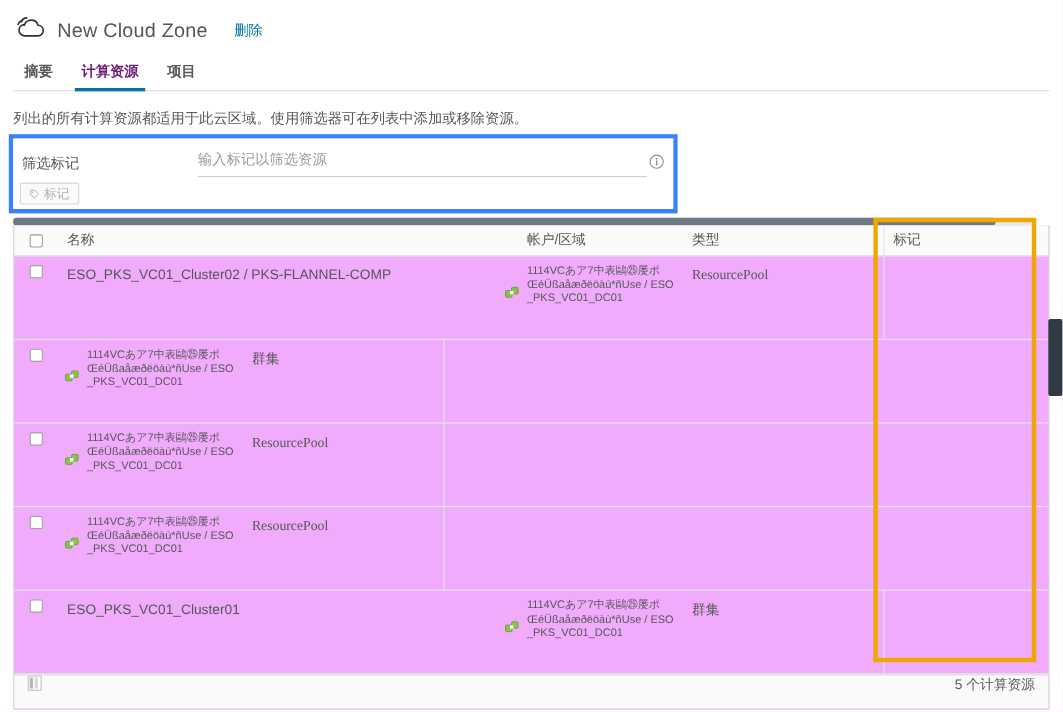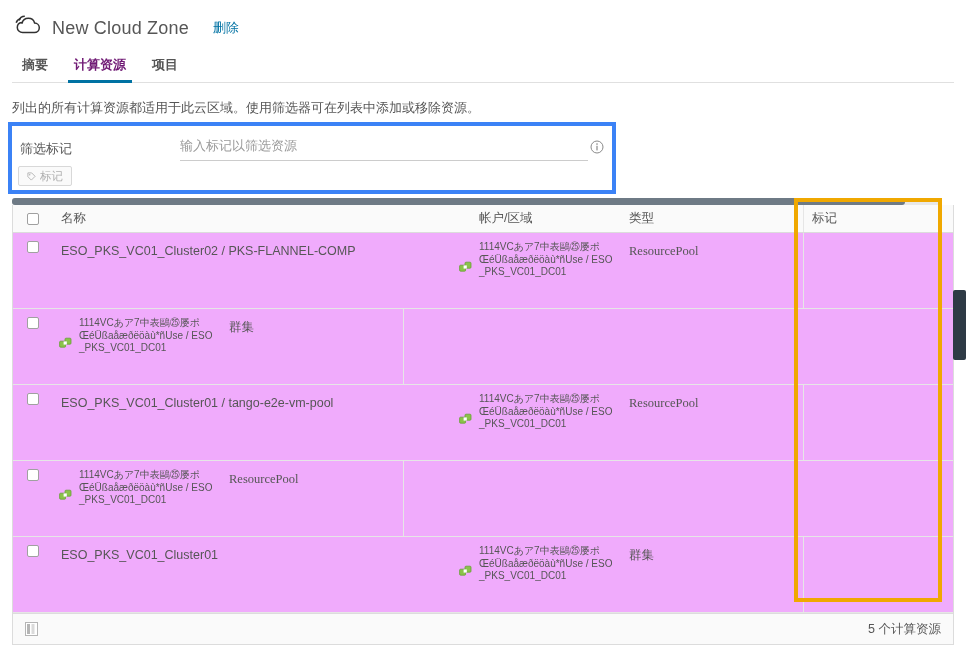--- a/index.html
+++ b/index.html
@@ -233,21 +233,20 @@
     width: 148px; height: 404px;
     border: 4px solid #f0a800;
     box-sizing: border-box;
     pointer-events: none;
   }
 
   
   .grid-footer {
     height: 30px;
     display: flex;
-    align-items: center;
     justify-content: space-between;
     background: #fafafa;
     border-top: 1px solid #dcdcdc;
     padding: 0 12px;
     font-size: 12.5px;
     color: #565656;
   }
   .col-picker { width: 13px; height: 14px; cursor: pointer; }
   .count-text { white-space: nowrap; }
 
@@ -368,23 +367,20 @@
     <div class="cell c-type">
       <span class="row-type">群集</span>
     </div>
     <div class="cell c-tags"></div>
   </div>
 
   <div class="grid-row body-row">
     <div class="cell c-check">
       <span class="chk"></span>
     </div>
-    <div class="cell c-name">
-      <span class="row-name">ESO_PKS_VC01_Cluster01 / tango-e2e-vm-pool</span>
-    </div>
     <div class="cell c-acct">
       <span class="link-icon">
         <svg viewBox="0 0 13 13" width="13" height="13">
           <rect x="0.6" y="4.2" width="6" height="6" rx="1" fill="#8bc34a" stroke="#689f38" stroke-width=".8"></rect>
           <rect x="6" y="1.2" width="6" height="6" rx="1" fill="#8bc34a" stroke="#689f38" stroke-width=".8"></rect>
           <rect x="4.6" y="4.4" width="3.2" height="3.2" fill="#ffffff"></rect>
         </svg>
       </span>
       <span class="acct-lines">
         <span class="acct-line1">1114VCあア7中表鷗㉕屡ポ</span>

